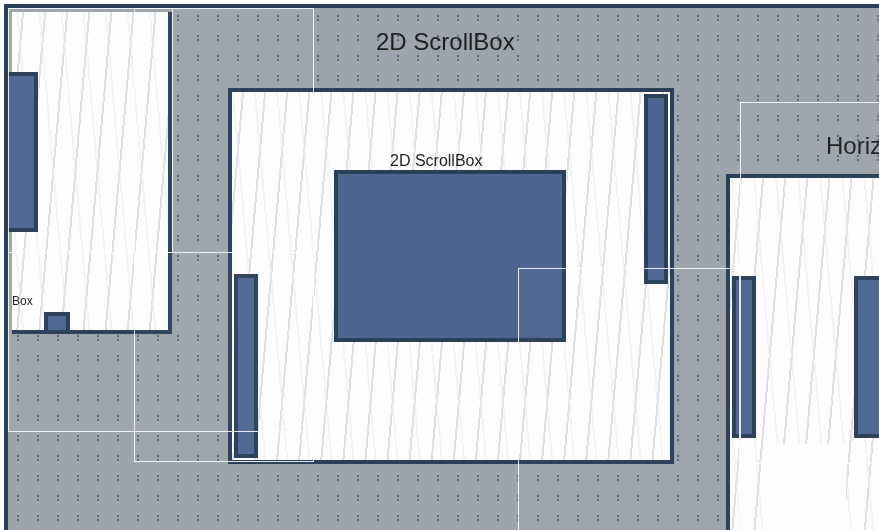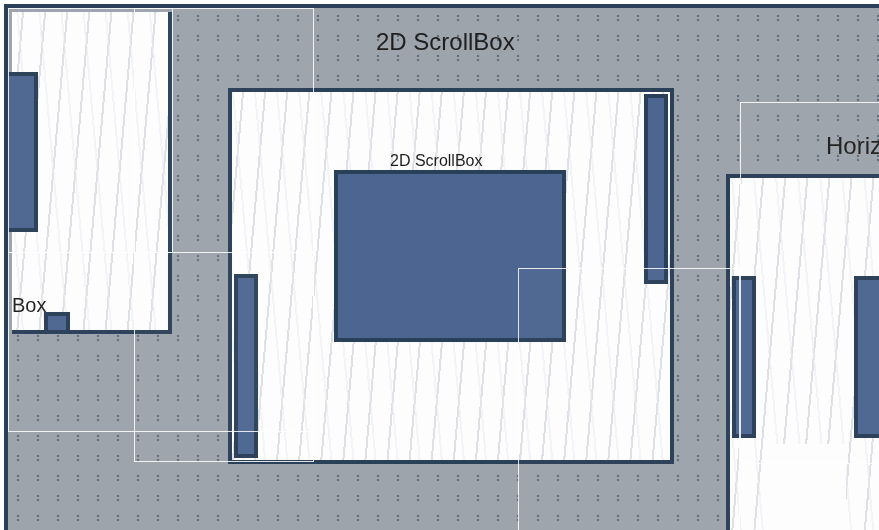--- a/index.html
+++ b/index.html
@@ -7,21 +7,21 @@
 .stage{position:absolute;inset:0;background:#9ea4ab;border:4px solid #2a4058}
 .dots{position:absolute;inset:0;background-image:radial-gradient(circle at 50% 40%,#5f6d7d 1.2px,transparent 1.6px),radial-gradient(circle at 50% 60%,#5f6d7d 1.2px,transparent 1.6px);background-size:20px 20px;pointer-events:none}
 .panel{position:absolute;border:4px solid #2a4058;background:#fdfdfd}
 .panel .wl{position:absolute;inset:0;background:repeating-linear-gradient(95deg,transparent 0 10px,#dadde3 10px 12px,transparent 12px 22px);opacity:.9}
 .panel .wl2{position:absolute;inset:0;background:repeating-linear-gradient(85deg,transparent 0 10px,#e8eaee 10px 12px,transparent 12px 22px);opacity:.5}
 .block{position:absolute;background:#4d6691;border:4px solid #2a4058}
 .label{position:absolute;color:#1f1f1f;white-space:nowrap}
 .ghost{position:absolute;border:1px solid rgba(255,255,255,.85);background:rgba(255,255,255,.02);pointer-events:none}
 .title-lg{font-size:24px}
 .title-md{font-size:16px}
-.title-sm{font-size:20px}
+.title-sm{font-size:12px}
 </style>
 </head>
 <body>
 
 <div class="stage">
   <div class="dots"></div>
 
   <div class="label title-lg" style="left:364px;top:16px">2D ScrollBox</div>
 
   <div class="panel" id="leftPanel" style="left: 4px; top: 4px; width: 160px; height: 322px; border-left: none; border-top: none;">

